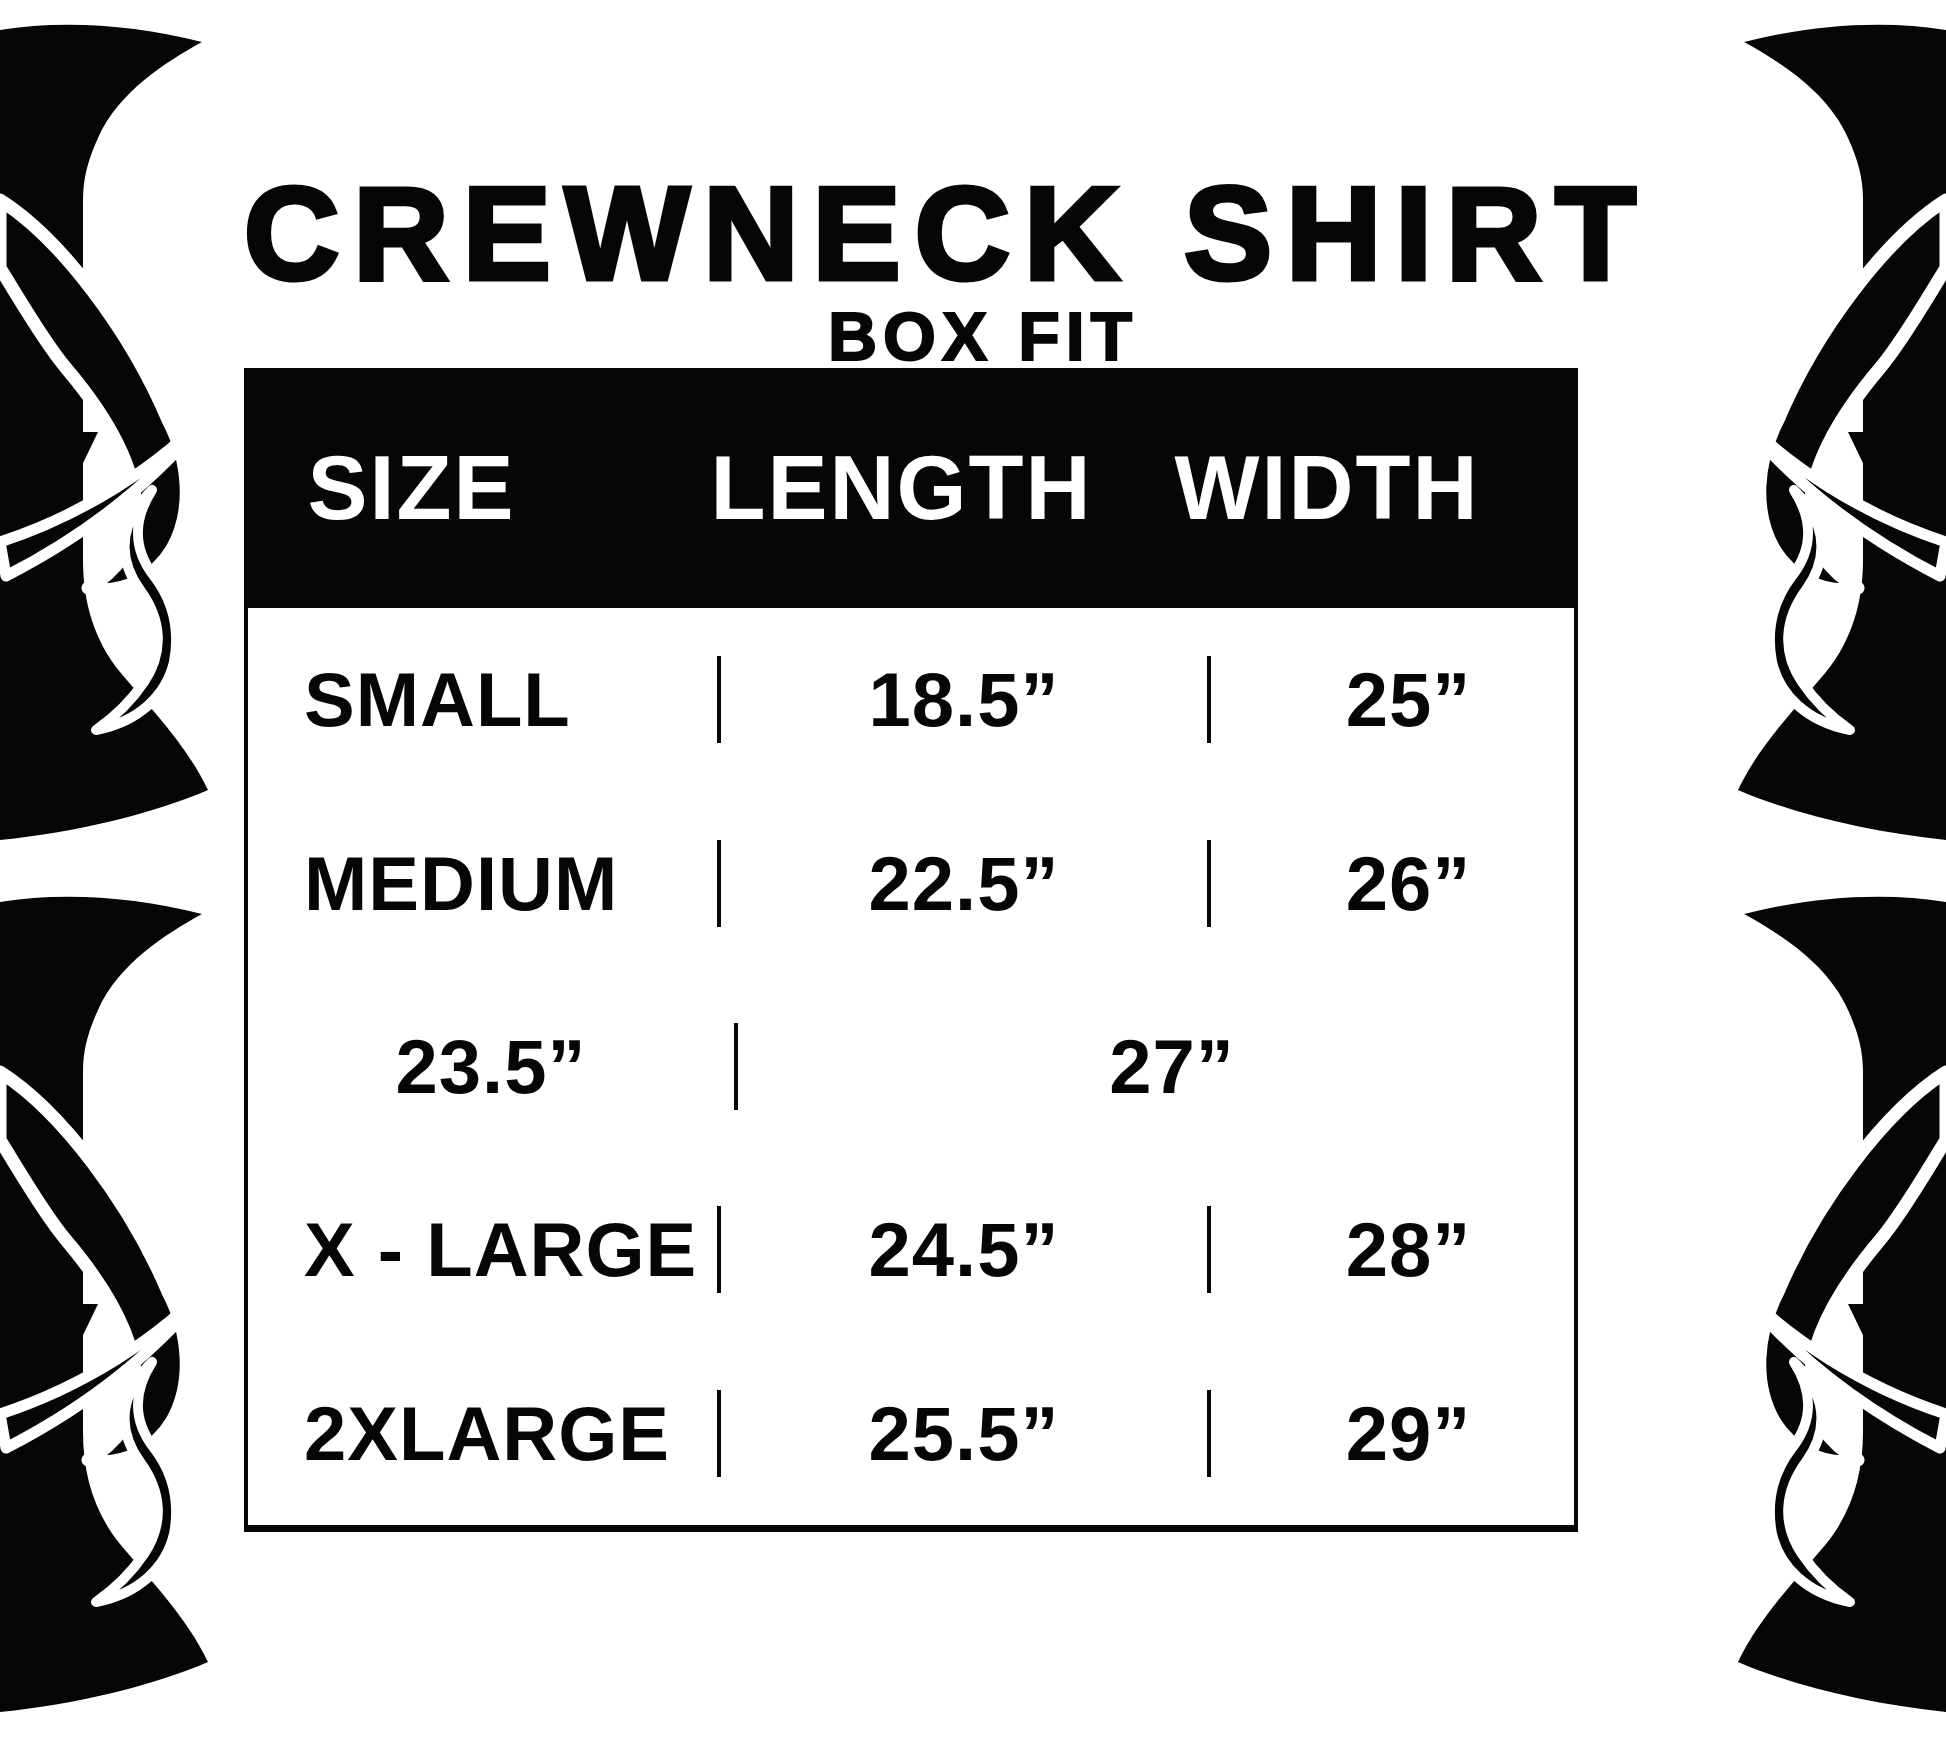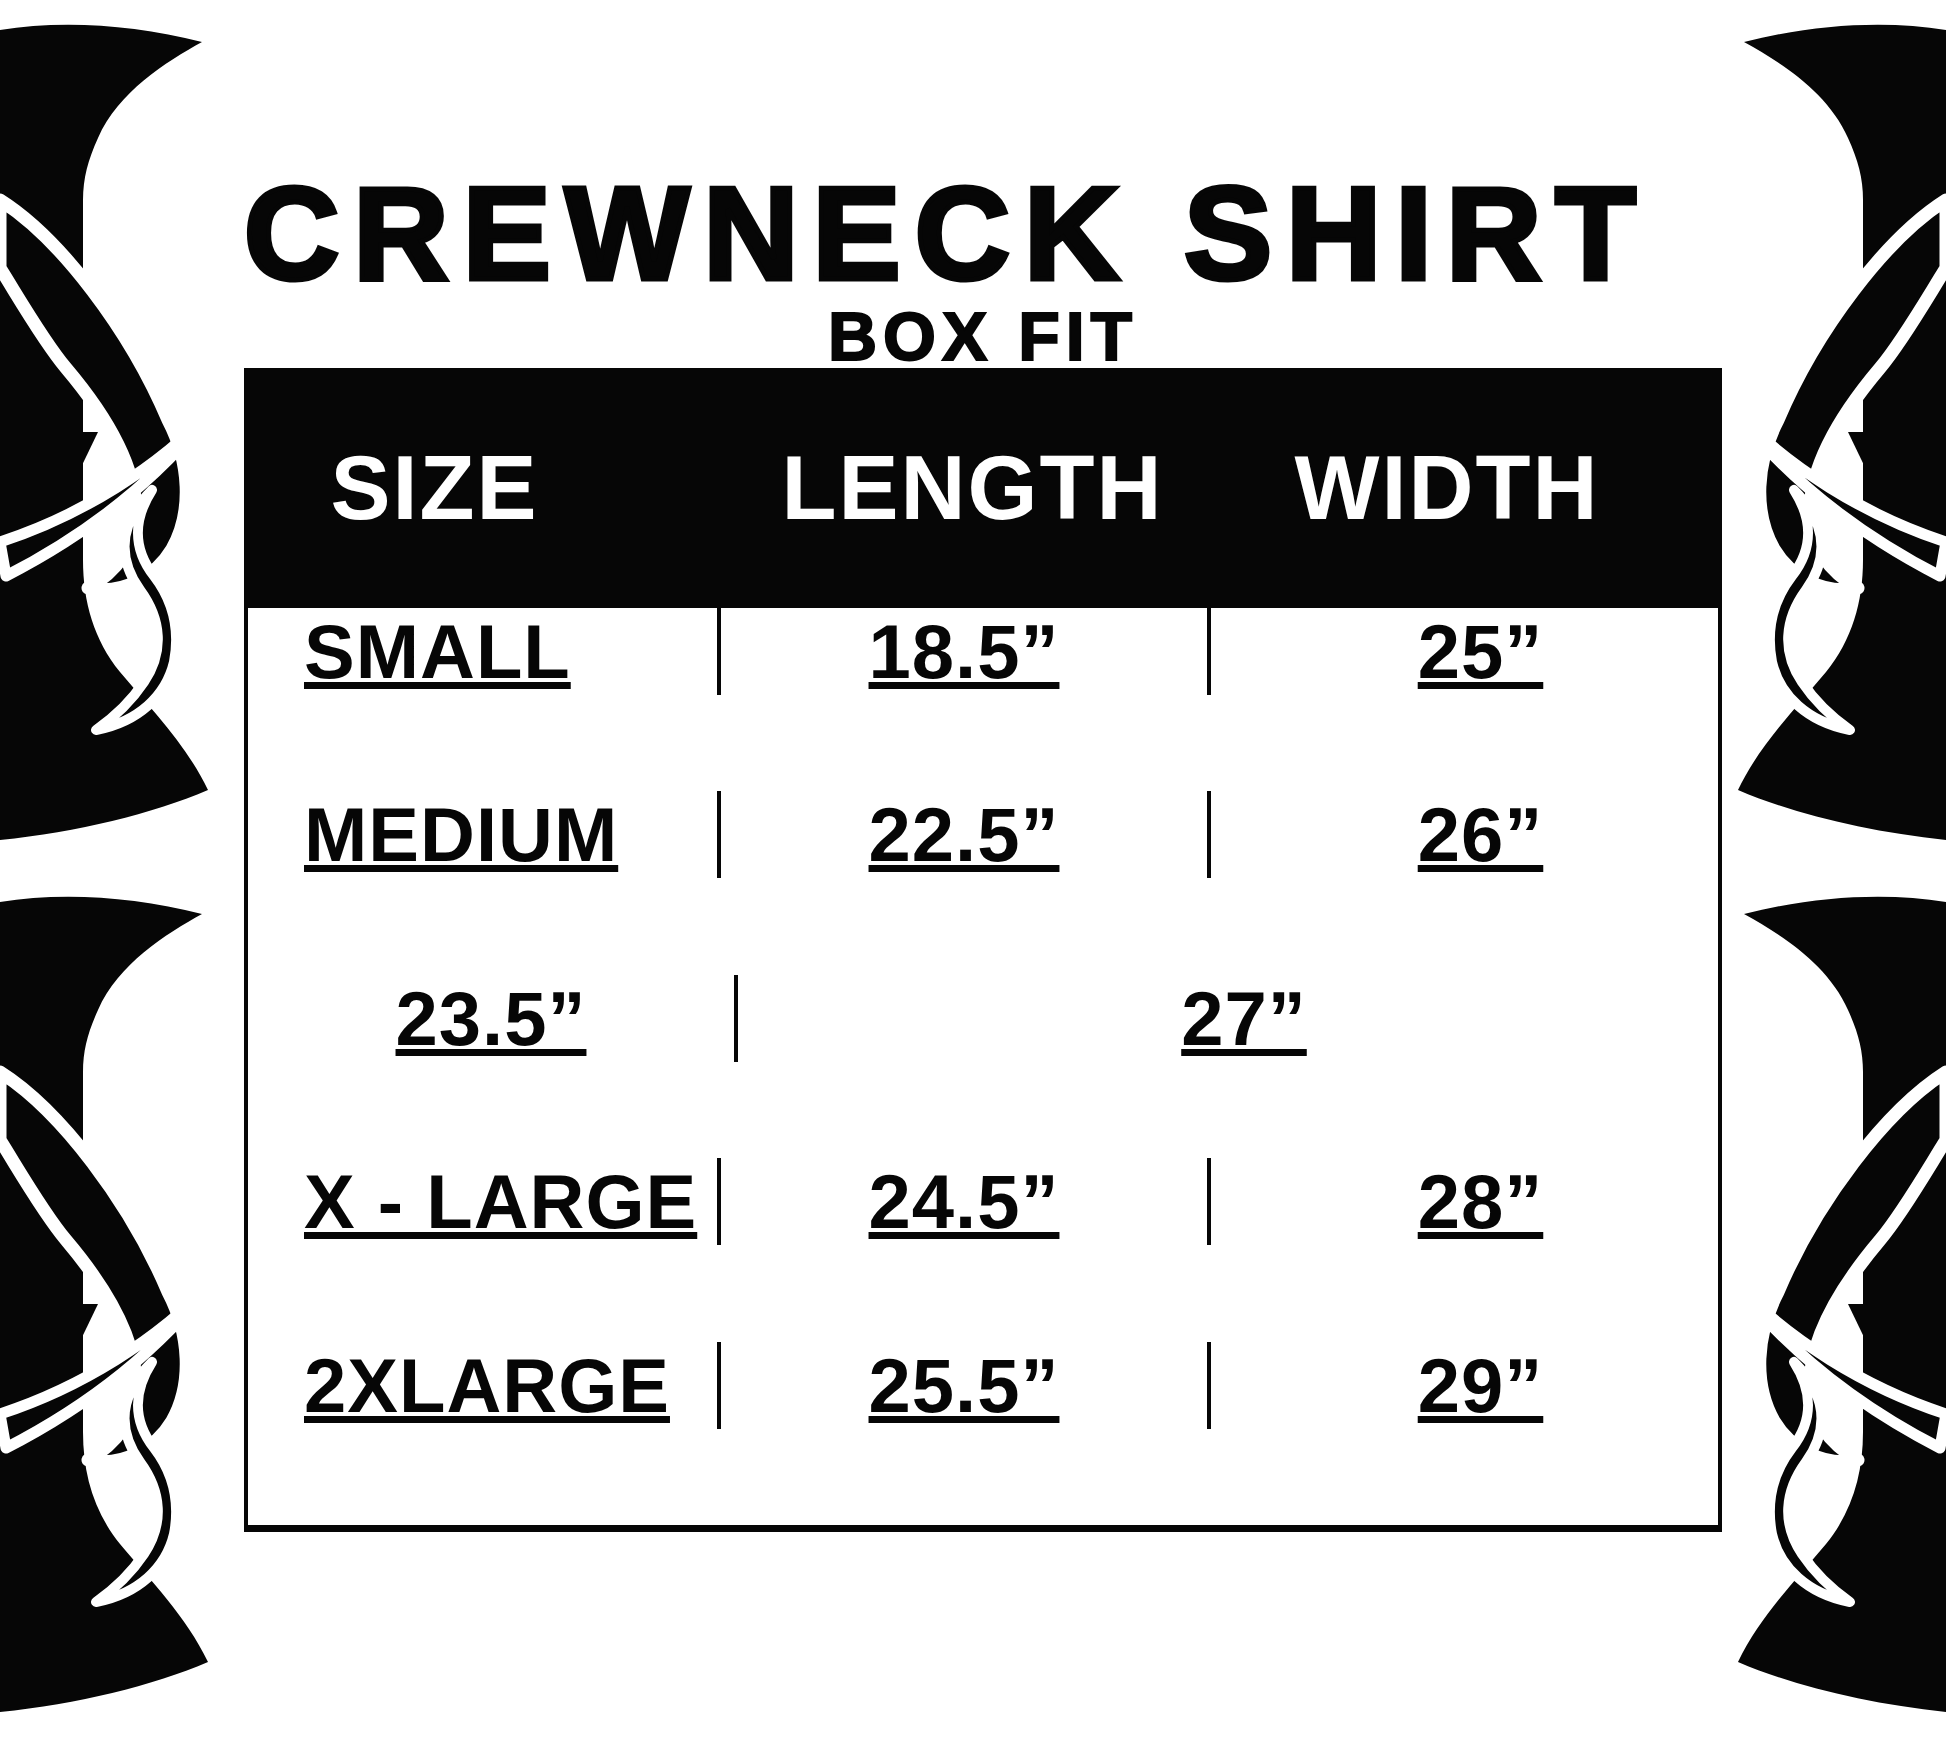--- a/index.html
+++ b/index.html
@@ -29,21 +29,21 @@
     white-space:nowrap;
   }
   .subtitle{
     position:absolute;left:0;top:302px;width:100%;
     text-align:center;
     font-size:68px;font-weight:bold;line-height:1;
     letter-spacing:6px;
     -webkit-text-stroke:2px var(--ink);
   }
   .size-table{
-    position:absolute;left:0;top:368px;width:1478px;height:1164px;
+    position:absolute;left:0;top:368px;width:1334px;height:1164px;
   }
   .thead{
     height:240px;background:var(--ink);
     display:flex;align-items:stretch;
     color:#ffffff;
     font-size:90px;font-weight:bold;
     letter-spacing:2px;
   }
   .th{display:flex;align-items:center;justify-content:center;}
   .th.c1{width:473px;}
@@ -51,21 +51,21 @@
   .th.c3{width:511px;}
   .th.c1 span{position:relative;left:-46px;}
   .th.c2 span{position:relative;left:-28px;}
   .tbody{
     height:924px;box-sizing:border-box;
     border:4px solid var(--ink);
     border-top:none;border-bottom-width:7px;
     display:flex;flex-direction:column;
     background:var(--paper);
   }
-  .tr{flex:1;display:flex;align-items:flex-start;text-decoration:underline;}
+  .tr{flex:1;display:flex;align-items:center;}
   .td{
     display:flex;align-items:center;box-sizing:border-box;
     font-size:76px;font-weight:bold;letter-spacing:1px;
   }
   .td.size{width:473px;justify-content:flex-start;padding-left:56px;border-right:4px solid var(--ink);}
   .td.wid {width:490px;justify-content:center;border-right:4px solid var(--ink);}
   .td.len {flex:1;justify-content:center;padding-left:32px;}
 </style>
 </head>
 <body>

